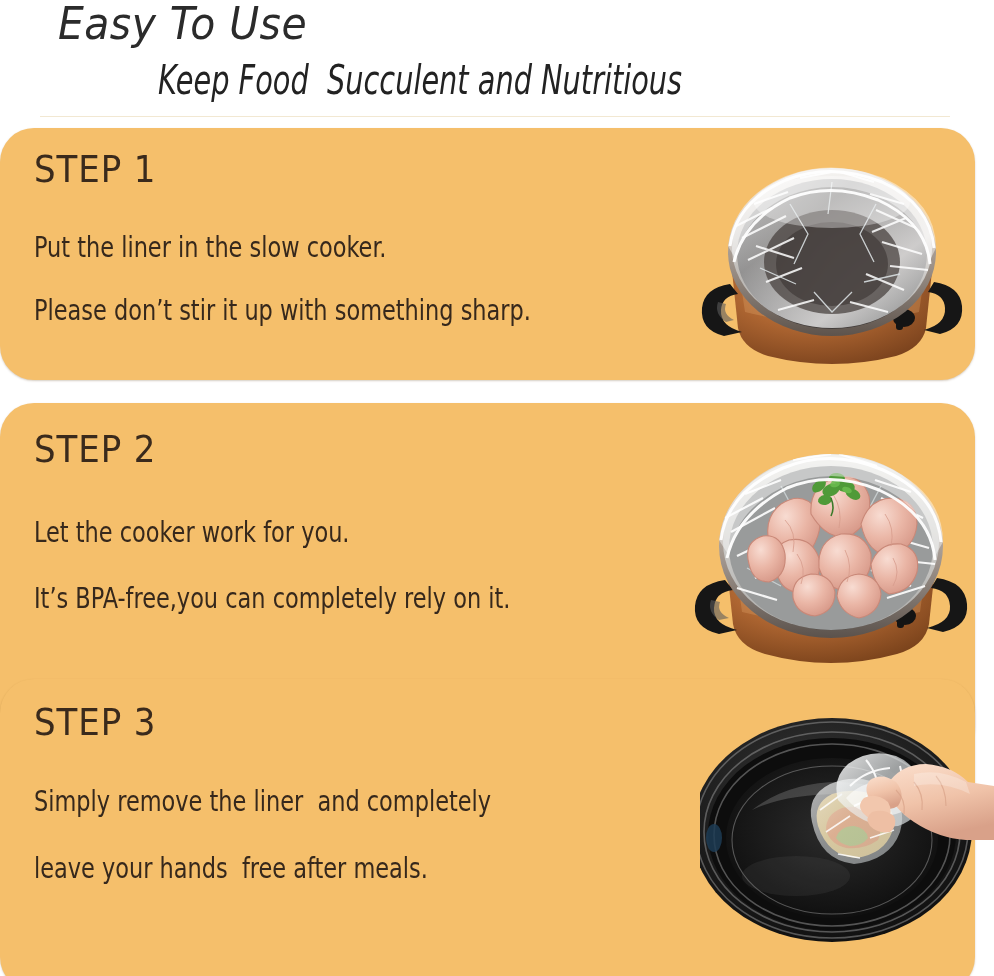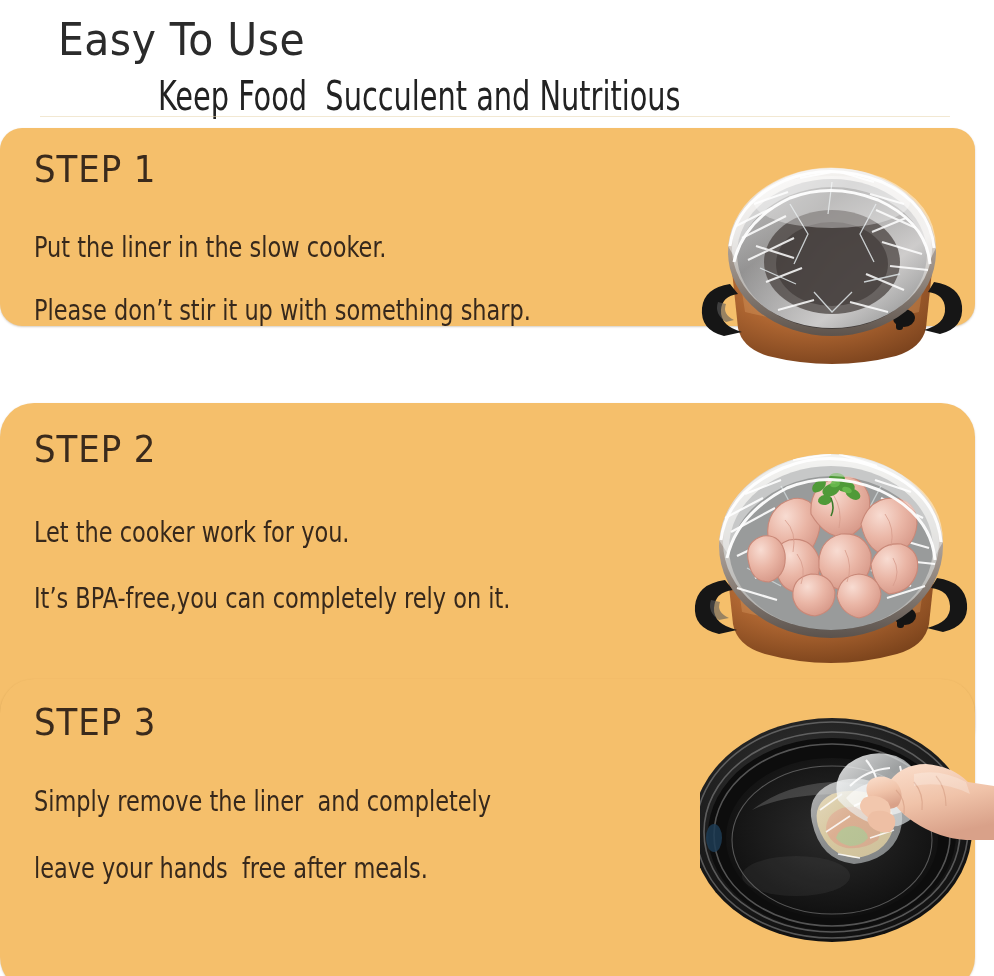--- a/index.html
+++ b/index.html
@@ -11,23 +11,24 @@
     width: 994px;
     height: 976px;
     position: relative;
     overflow: hidden;
     font-family: "DejaVu Sans", sans-serif;
   }
 
   
   .headings {
     position: absolute;
-    left: 0; top: 16px;
+    left: 0; top: 0;
     width: 985px;
     height: 120px;
+    font-style: italic;
   }
   .title-main {
     position: absolute;
     left: 58px;
     top: -2px;
     font-family: "DejaVu Sans", sans-serif;
     font-size: 44px;
     font-weight: 400;
     letter-spacing: 0.5px;
     color: #2b2b2b;
@@ -52,21 +53,21 @@
   
   .card {
     position: absolute;
     left: 0;
     width: 975px;
     background: #f5bf6b;
     border-radius: 34px;
     overflow: hidden;
     box-shadow: 0 1px 2px rgba(90,60,20,0.25);
   }
-  #card-1 { top: 128px; height: 198px; border-radius: 22px; }
+  #card-1 { top: 128px; height: 252px; }
   #card-2 { top: 403px; height: 356px; }
   #card-3 { top: 679px; height: 312px; }
 
   .step-label {
     position: absolute;
     left: 34px;
     font-family: "DejaVu Sans", sans-serif;
     font-size: 37px;
     font-weight: 400;
     letter-spacing: 1px;

